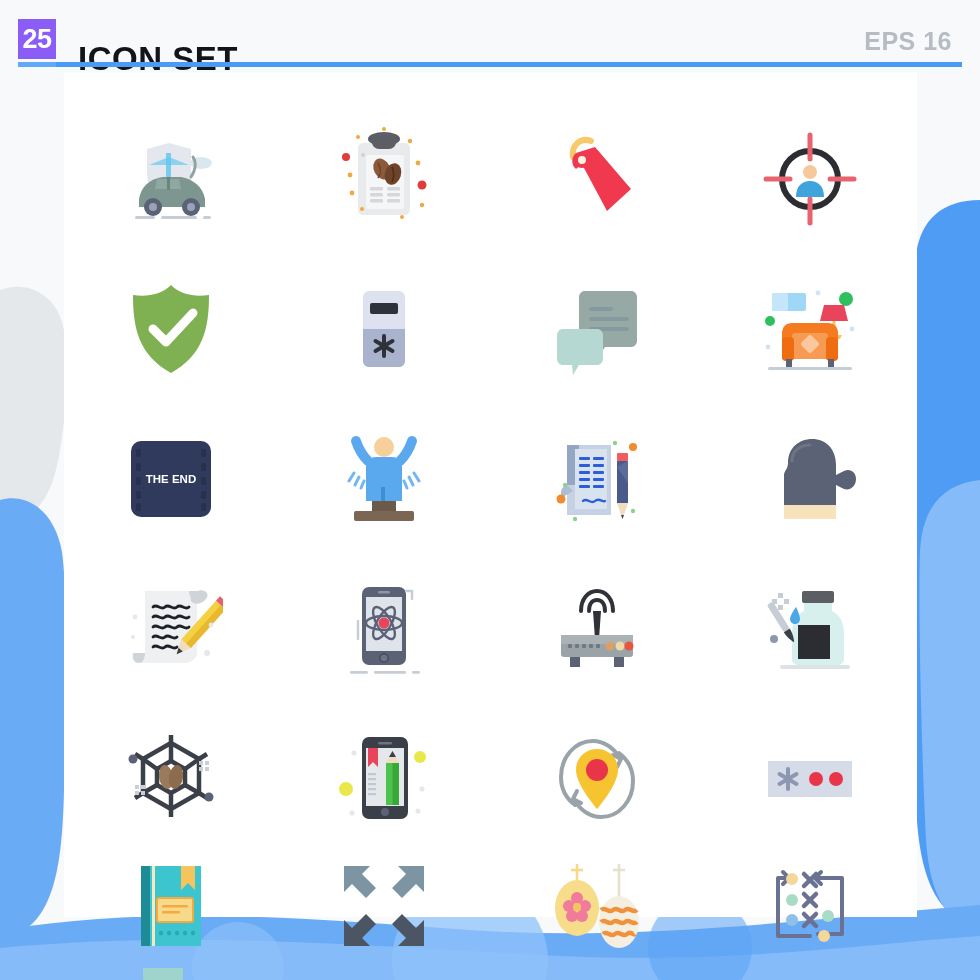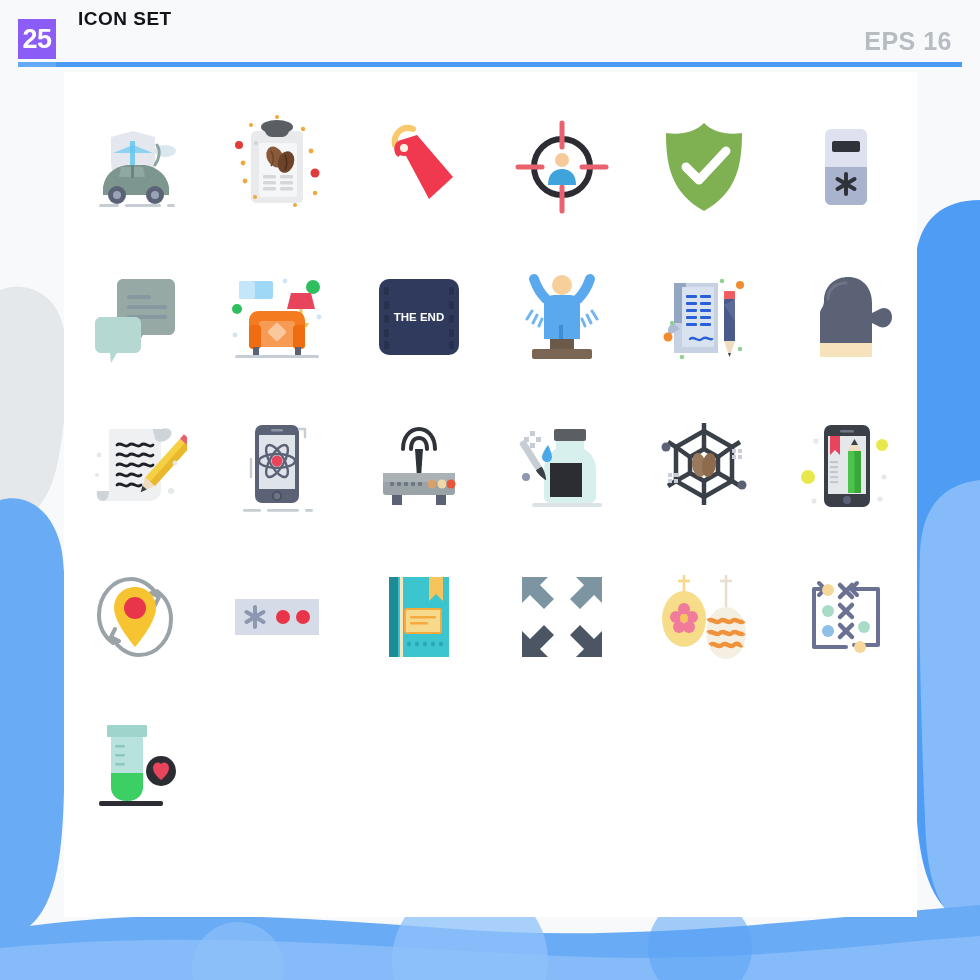--- a/index.html
+++ b/index.html
@@ -21,22 +21,22 @@
   .count-badge{
     position:absolute;left:18px;top:19px;
     width:38px;height:40px;
     background:#8b5cf6;
     color:#ffffff;
     font-size:27px;font-weight:bold;
     display:flex;align-items:center;justify-content:center;
     letter-spacing:-0.5px;
   }
   .hdr-title{
-    position:absolute;left:78px;top:8px;
-    font-size:19px;font-weight:bold;color:#111418;
+    position:absolute;left:78px;top:40px;
+    font-size:33px;font-weight:bold;color:#111418;
     letter-spacing:0.5px;
   }
   .hdr-eps{
     position:absolute;right:28px;top:27px;
     font-size:25px;font-weight:bold;color:#b6bcc2;
     letter-spacing:0.5px;
   }
   .hdr-rule{
     position:absolute;left:18px;top:62px;width:944px;height:5px;
     background:#4a9bf5;
@@ -48,24 +48,24 @@
   
   .panel{
     position:absolute;left:64px;top:72px;
     width:853px;height:845px;
     background:#ffffff;
     z-index:3;
   }
 
   
   .grid{
-    position:absolute;left:64px;top:92px;
+    position:absolute;left:64px;top:104px;
     width:853px;height:800px;
     display:grid;
-    grid-template-columns:repeat(6,1fr);
+    grid-template-columns:repeat(4,1fr);
     grid-template-rows:repeat(5,150px);
     z-index:4;
   }
   .cell{
     display:flex;align-items:center;justify-content:center;
     position:relative;
   }
   .cell svg{display:block;}
 </style>
 </head>

